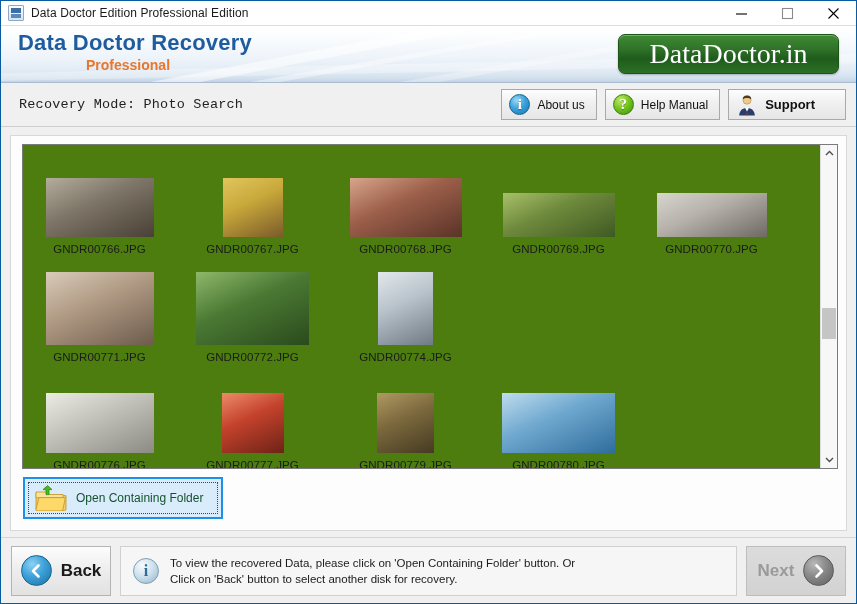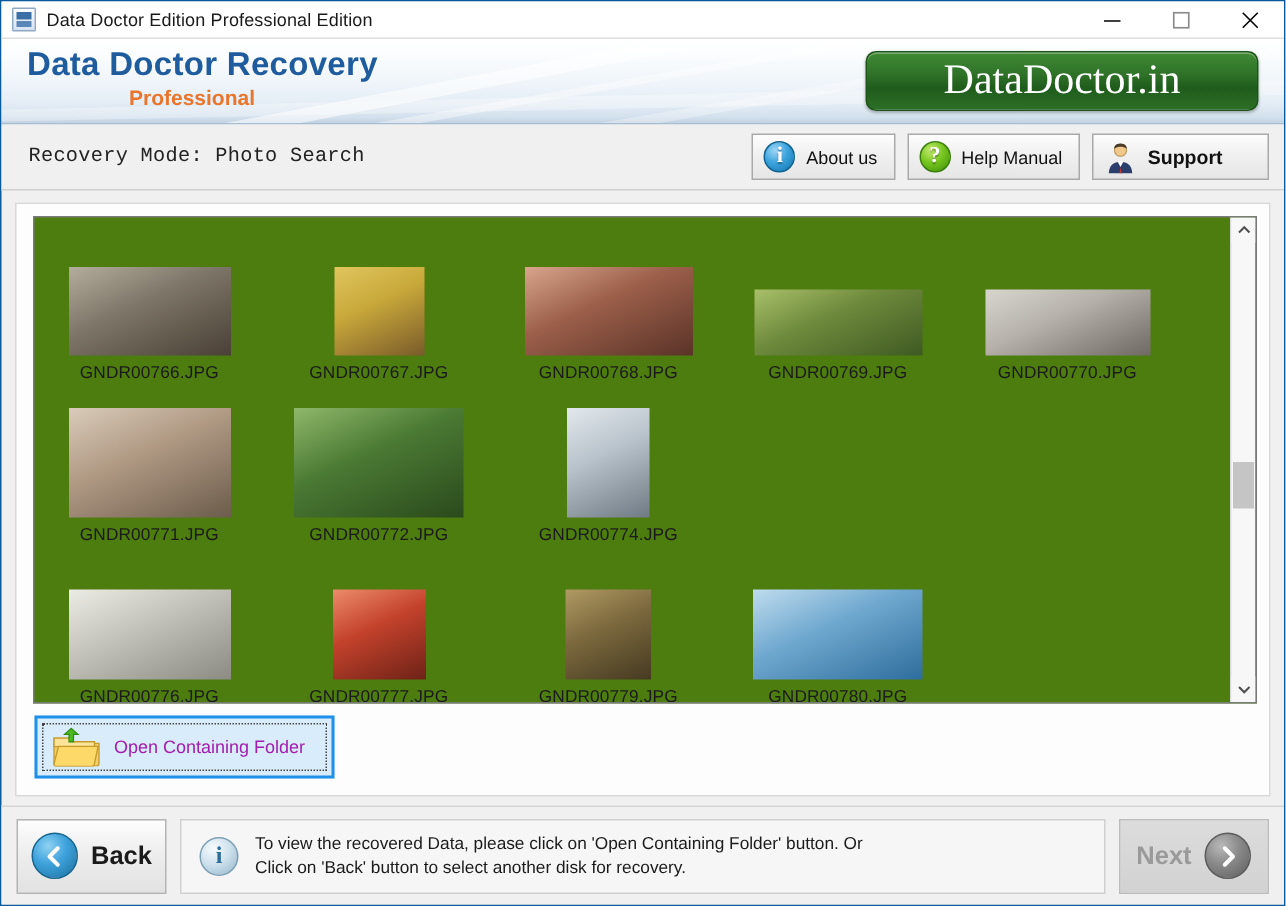--- a/index.html
+++ b/index.html
@@ -112,21 +112,21 @@
   .brand-sub {
     position: absolute;
     left: 85px; top: 31px;
     font-size: 14px;
     font-weight: bold;
     color: #e8762c;
   }
   .brand-logo {
     position: absolute;
     right: 17px; top: 8px;
-    width: 262px; height: 40px;
+    width: 221px; height: 40px;
     border-radius: 7px;
     background: linear-gradient(to bottom, #3f8a35 0%, #2f7228 38%, #1f5c1c 62%, #2d6f26 100%);
     border: 1px solid #1d5418;
     box-shadow: inset 0 1px 0 rgba(255,255,255,0.30), 0 1px 2px rgba(0,0,0,0.25);
     display: flex;
     align-items: center;
     justify-content: center;
   }
   .brand-logo span {
     font-family: "Liberation Serif", serif;
@@ -283,21 +283,21 @@
   .ocf-inner {
     position: absolute;
     left: 3px; top: 3px; right: 3px; bottom: 3px;
     border: 1px dotted #444;
     display: flex;
     align-items: center;
     padding-left: 6px;
     gap: 9px;
   }
   .folder-icon { width: 32px; height: 26px; flex: 0 0 auto; }
-  .ocf-label { font-size: 12px; color: #a21caf; }
+  .ocf-label { font-size: 12px; color: #14532d; }
 
   
   .bottombar {
     height: 66px;
     min-height: 66px;
     background: #f0f0f0;
     border-top: 1px solid #d4d4d4;
     display: flex;
     align-items: center;
     padding: 0 10px;

